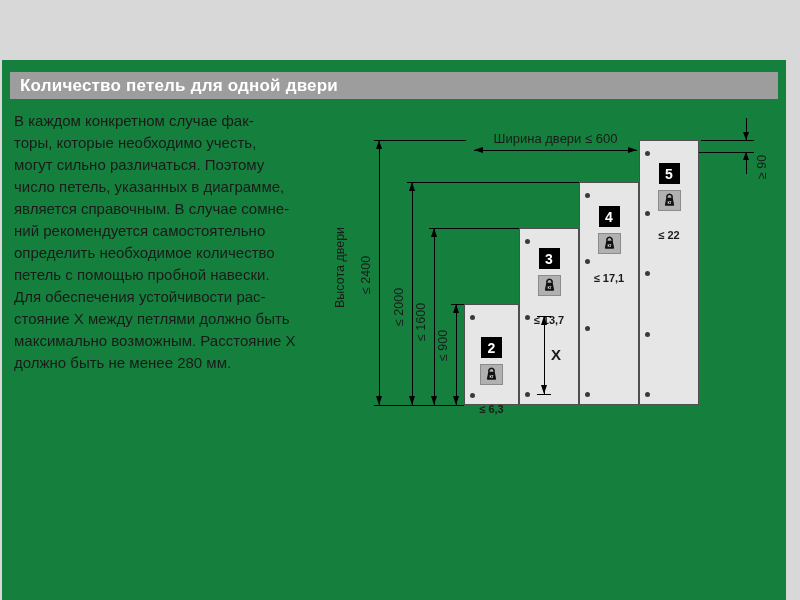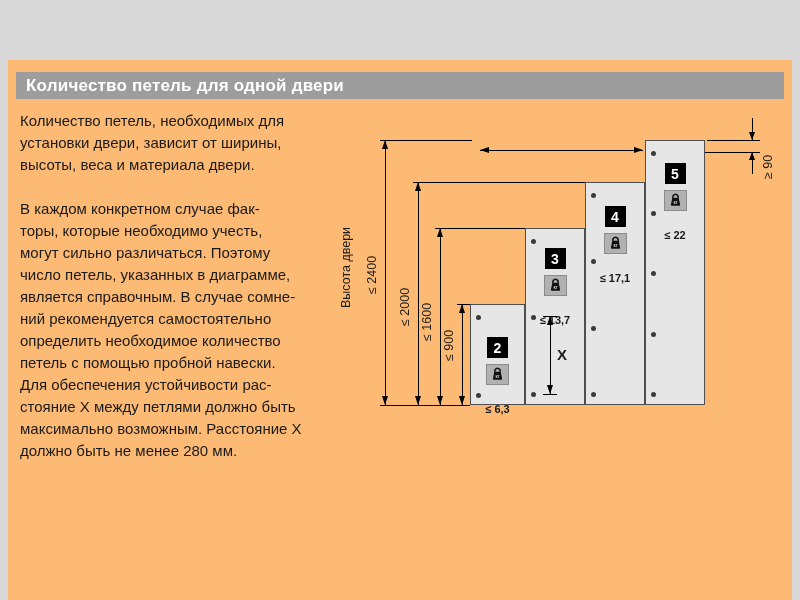--- a/index.html
+++ b/index.html
@@ -2,21 +2,21 @@
 <html><head>
 <meta charset="utf-8">
 <style>
   html,body{margin:0;padding:0;}
   body{
     width:800px;height:600px;position:relative;overflow:hidden;
     background:#d8d8d8;
     font-family:"Liberation Sans","DejaVu Sans",sans-serif;
     color:#1a1a1a;
   }
-  .page{position:absolute;left:8px;top:60px;width:784px;height:540px;background:#fdba74;}
+  .page{position:absolute;left:2px;top:60px;width:784px;height:540px;background:#15803d;}
   .header-bar{
     position:absolute;left:8px;top:12px;right:8px;height:27px;
     background:#9d9d9d;display:flex;align-items:center;
   }
   .header-bar .title{color:#ffffff;font-size:17px;font-weight:bold;padding-left:10px;letter-spacing:.2px;}
   .textcol{position:absolute;left:12px;top:50px;width:322px;font-size:15px;line-height:22px;}
   .textcol p{margin:0 0 22px 0;white-space:pre-line;}
   
   .diagram{position:absolute;left:332px;top:50px;width:452px;height:315px;}
   .door{position:absolute;background:#e6e6e6;border:1px solid #4f4f4f;box-sizing:border-box;}
@@ -52,23 +52,20 @@
 </head>
 <body>
 
 <div class="page">
 
   <div class="header-bar">
     <div class="title">Количество петель для одной двери</div>
   </div>
 
   <div class="textcol">
-    <p>Количество петель, необходимых для
-установки двери, зависит от ширины,
-высоты, веса и материала двери.</p>
     <p>В каждом конкретном случае фак-
 торы, которые необходимо учесть,
 могут сильно различаться. Поэтому
 число петель, указанных в диаграмме,
 является справочным. В случае сомне-
 ний рекомендуется самостоятельно
 определить необходимое количество
 петель с помощью пробной навески.
 Для обеспечения устойчивости рас-
 стояние X между петлями должно быть
@@ -91,20 +88,21 @@
     <div class="vtext" style="left:79px;top:172px;height:80px;">≤ 1600</div>
     <div class="dline-v arrows" style="left:100px;top:118px;height:177px;"></div>
     <div class="dline-h" style="left:95px;top:118px;width:90px;"></div>
 
     <div class="vtext" style="left:101px;top:200px;height:70px;">≤ 900</div>
     <div class="dline-v arrows" style="left:122px;top:194px;height:101px;"></div>
     <div class="dline-h" style="left:117px;top:194px;width:13px;"></div>
 
     <div class="dline-h" style="left:40px;top:295px;width:90px;"></div>
 
+    <div class="wlabel" style="left:140px;top:21px;width:163px;">Ширина двери ≤ 600</div>
     <div class="dline-h arrows" style="left:140px;top:40px;width:163px;"></div>
 
     <div class="dline-h" style="left:367px;top:30px;width:53px;"></div>
     <div class="dline-h" style="left:316px;top:42px;width:104px;"></div>
     <div class="arr-down" style="left:412px;top:8px;height:22px;"></div>
     <div class="arr-up" style="left:412px;top:42px;height:22px;"></div>
     <div class="vtext" style="left:420px;top:32px;height:50px;">≥ 90</div>
 
     <div class="door" style="left:305px;top:30px;width:60px;height:265px;">
       <div class="dot" style="left:5px;top:10px;"></div>

